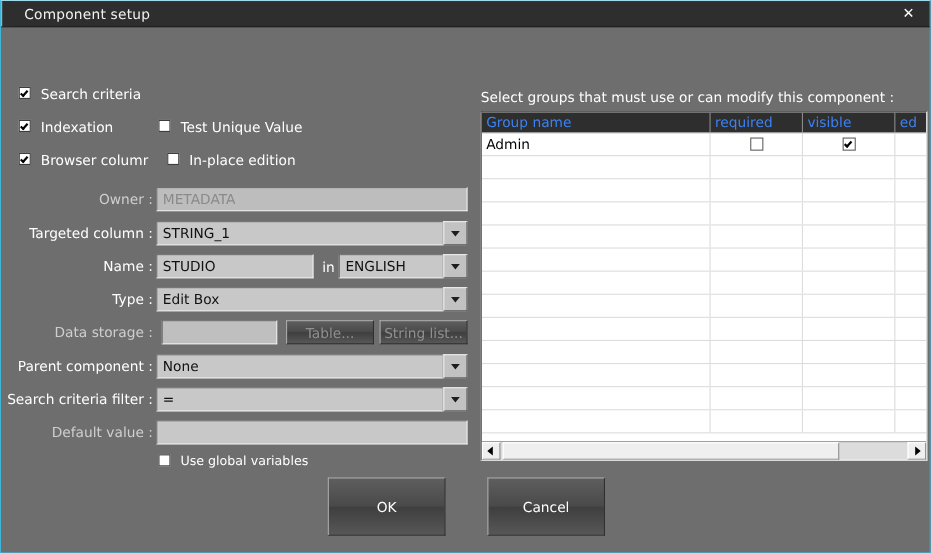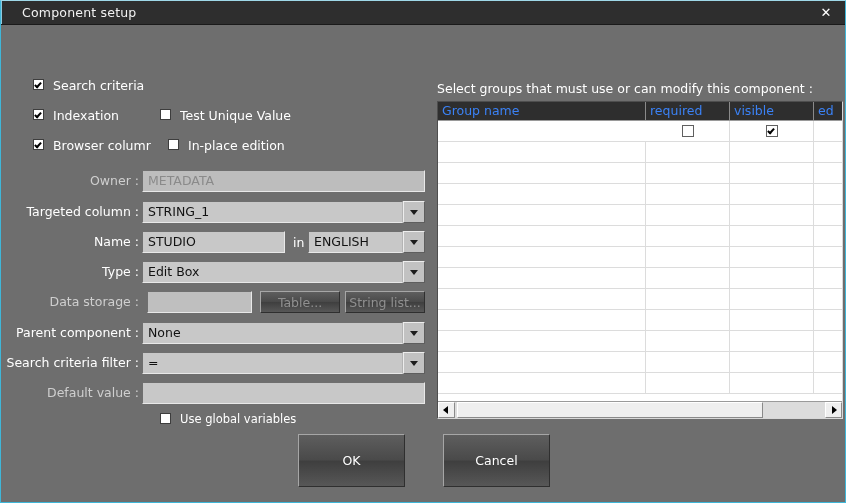--- a/index.html
+++ b/index.html
@@ -76,21 +76,21 @@
   }
 
   
   #left-pane {
     position: absolute;
     left: 0; top: 0;
     width: 432px;
     height: 100%;
   }
 
-  .cbrow { position: absolute; margin-left: 16px; }
+  .cbrow { position: absolute; }
   .cbox {
     display: inline-block;
     width: 11px;
     height: 11px;
     background: #ffffff;
     border: 1px solid #3d3d3d;
     box-sizing: border-box;
     vertical-align: -1px;
     position: relative;
   }
@@ -485,20 +485,21 @@
       <div id="grid">
 
         <div id="grid-head">
           <div class="hcell" style="left:0; width:208px;">Group name</div>
           <div class="hcell" style="left:208px; width:84px;">required</div>
           <div class="hcell" style="left:292px; width:84px;">visible</div>
           <div class="hcell" style="left:376px; width:30px;">ed</div>
         </div>
 
         <div class="grid-row" style="top:19px;">
+          <div class="gcell" style="left:0; width:208px;">Admin</div>
           <div class="gcell center" style="left:208px; width:84px;">
             <span class="gbox"></span>
           </div>
           <div class="gcell center" style="left:292px; width:84px;">
             <span class="gbox checked"></span>
           </div>
           <div class="gcell" style="left:376px; width:30px;"></div>
         </div>
 
         <div class="grid-row" style="top:40px;">

